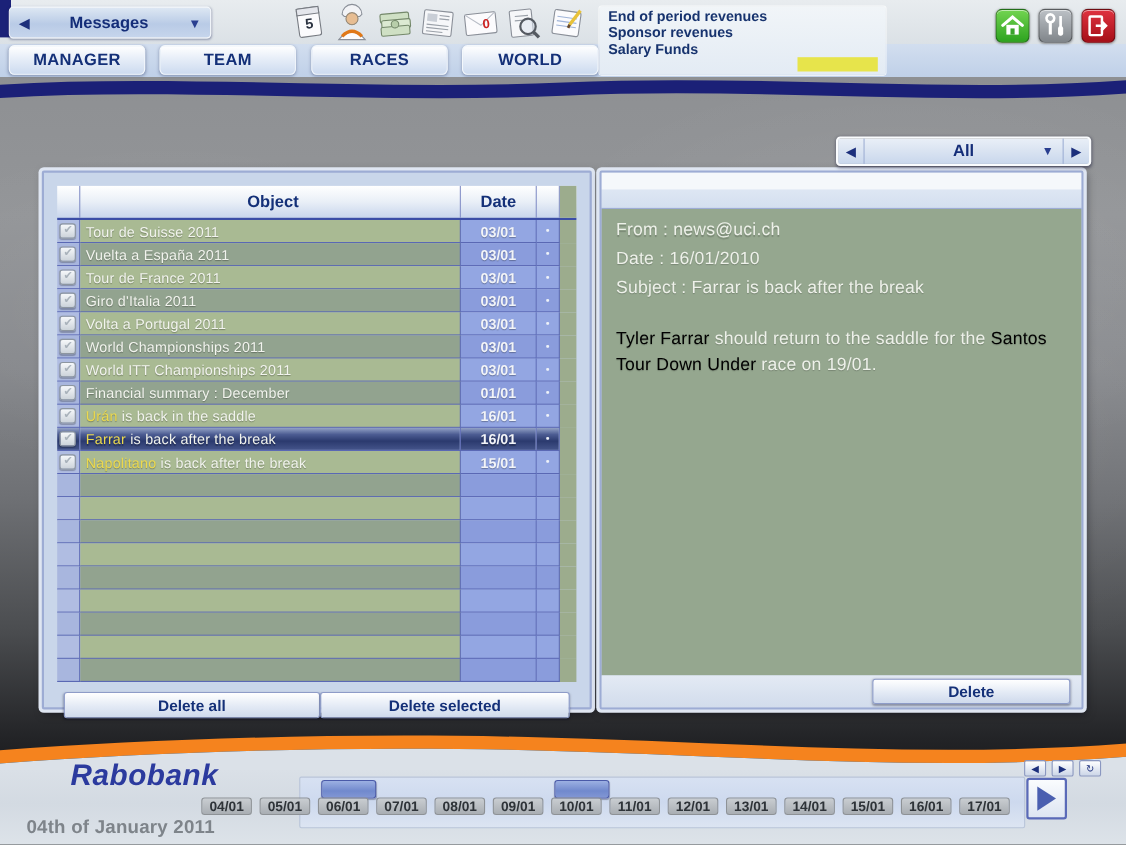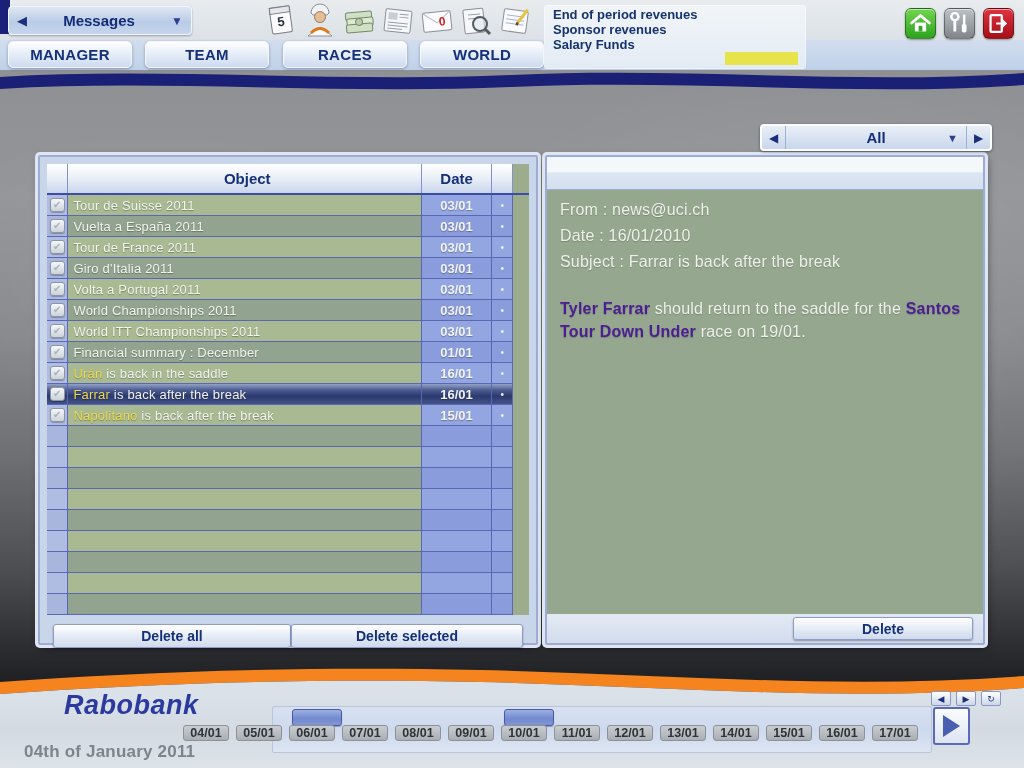--- a/index.html
+++ b/index.html
@@ -56,21 +56,21 @@
   .all-dd .side{width:24px;display:flex;align-items:center;justify-content:center;color:#1c2f7c;font-size:12px;}
   .all-dd .side.l{border-right:1px solid #9fb0d4;}
   .all-dd .side.r{border-left:1px solid #9fb0d4;}
   .all-dd .mid{flex:1;position:relative;display:flex;align-items:center;justify-content:center;
     color:#142d78;font-weight:bold;font-size:15px;}
   .all-dd .mid .caret{position:absolute;right:8px;color:#2a3f90;font-size:11px;}
 
   
   .panel{position:absolute;top:155px;height:490px;z-index:5;background:#c9d6ea;
     border:2px solid #9dacd4;box-shadow:0 0 0 3px #dfe6f2,2px 3px 9px rgba(0,0,15,.5);border-radius:2px;}
-  .table-panel{left:38px;width:500px;padding:7px;}
+  .table-panel{left:38px;width:500px;padding:12px;}
   .detail-panel{left:545px;width:440px;}
 
   
   .thead{display:flex;height:31px;background:linear-gradient(#ffffff,#e9eff7 50%,#c8d5ec);border-bottom:2px solid #3b4da6;}
   .thead .hc{border-right:1px solid #8591c8;color:#143078;font-weight:bold;font-size:15px;
     display:flex;align-items:center;justify-content:center;}
   .hc.c-cb{width:22px}.hc.c-obj{width:364px}.hc.c-date{width:72px}.hc.c-dot{width:22px}.hc.c-scroll{width:16px;border-right:none}
   .tbody{position:relative;height:420px;}
   .trow{display:flex;height:21px;}
   .cell{height:21px;border-bottom:1px solid #5a68b4;display:flex;align-items:center;}
@@ -95,21 +95,21 @@
   .gamebtn{height:24px;background:linear-gradient(#ffffff,#e3eaf5 55%,#cfdaec);
     border:1px solid #8e9cc8;border-radius:3px;color:#143078;font-weight:bold;font-size:14px;
     display:flex;align-items:center;justify-content:center;box-shadow:0 1px 2px rgba(0,0,30,.35);}
   .b-delall{width:240px}.b-delsel{width:234px}
 
   
   .d-head{height:33px;background:linear-gradient(#f5f8fb 0%,#f5f8fb 45%,#dde6f3 50%,#d4dfef 100%);border-bottom:1px solid #9dacd4;}
   .d-body{height:424px;background:#95a78f;padding:11px 13px;color:#eef1ea;font-size:16px;}
   .d-line{margin-bottom:8px;letter-spacing:.2px;text-shadow:0 1px 1px rgba(0,0,0,.2);}
   .d-para{margin-top:26px;line-height:23px;letter-spacing:.2px;text-shadow:0 1px 1px rgba(0,0,0,.2);}
-  .d-para .hl{color:#4c1d95;font-weight:bold;}
+  .d-para .hl{color:#000000;}
   .d-foot{height:29px;background:linear-gradient(#e3eaf4,#d2dcec);position:relative;}
   .b-del{position:absolute;right:10px;top:3px;width:180px;height:23px;}
 
   
   .orange-wave{position:absolute;left:0;top:660px;width:1024px;height:42px;z-index:6;}
   .footer{position:absolute;left:0;top:700px;width:1024px;height:68px;z-index:7;
     background:linear-gradient(180deg,#dae0e7 0%,#d3dae2 45%,#dde3e9 100%);}
   .team-name{position:absolute;left:64px;top:690px;z-index:9;color:#2b3a9e;font-weight:bold;font-style:italic;font-size:27px;letter-spacing:.5px;}
   .chips{position:absolute;left:183px;top:690px;z-index:9;display:flex;gap:7px;}
   .chip{width:46px;height:16px;border-radius:3px;border:1px solid #8e9296;

